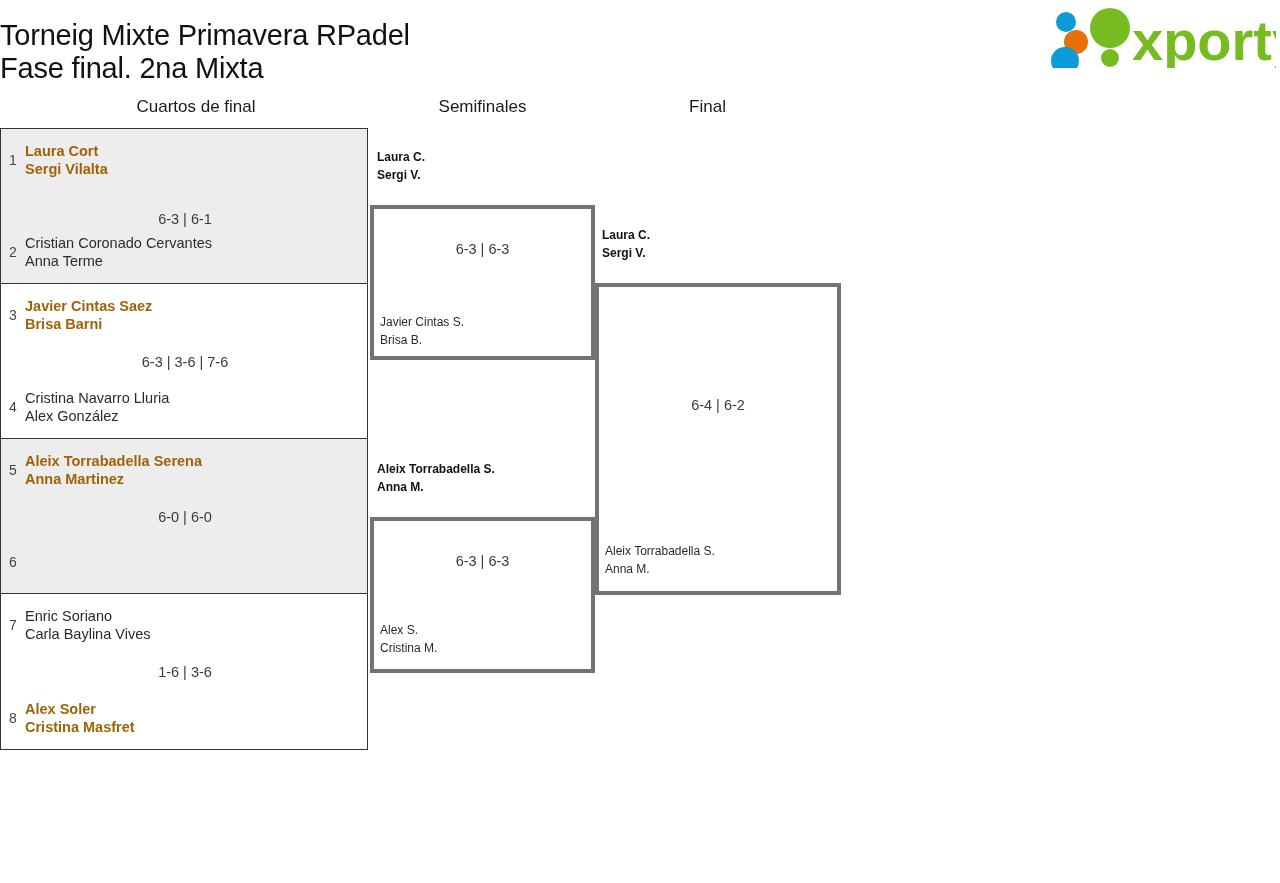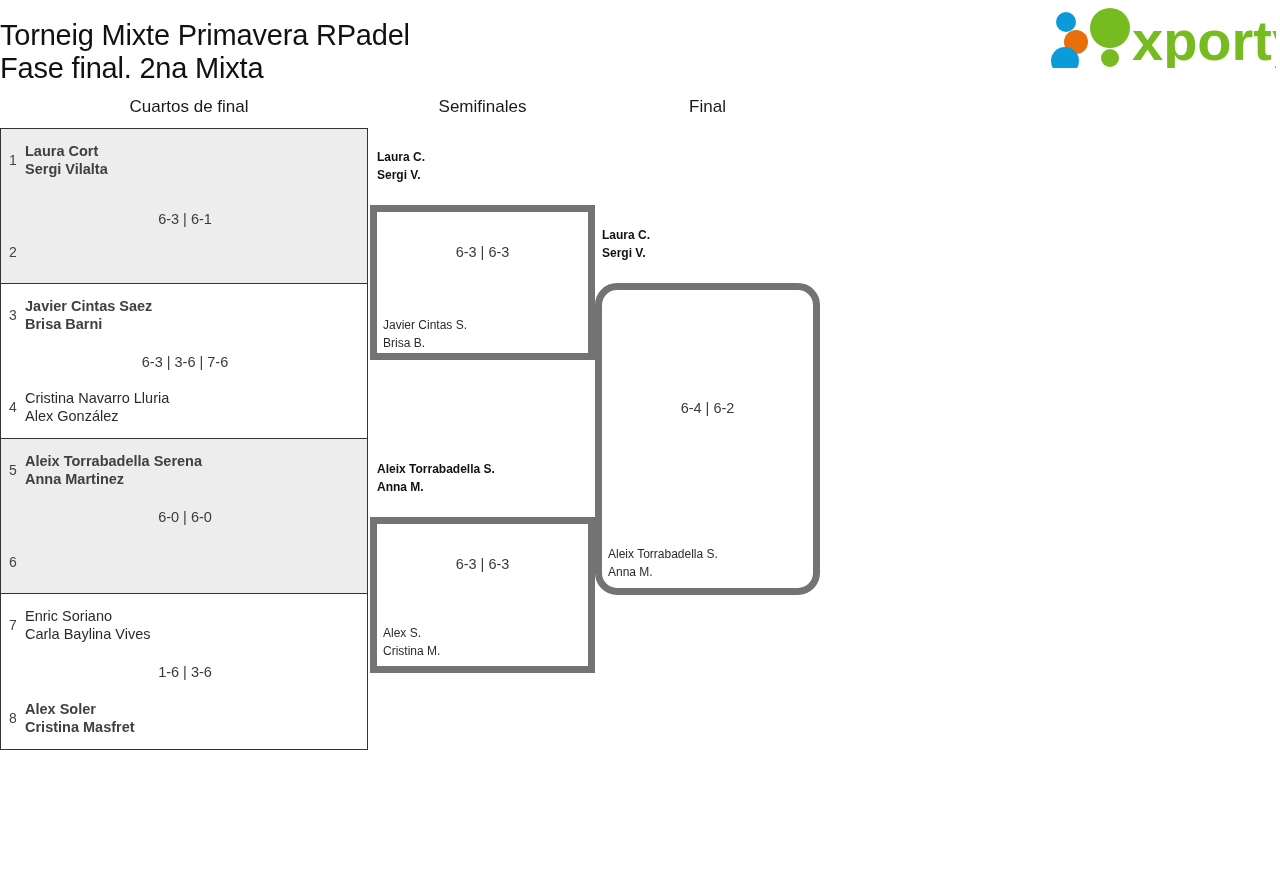--- a/index.html
+++ b/index.html
@@ -46,21 +46,21 @@
   
   .round-header {
     position: absolute;
     top: 96px;
     font-size: 17px;
     line-height: 22px;
     color: #1a1a1a;
     text-align: center;
     white-space: nowrap;
   }
-  #round-header-0 { left: 4px;   width: 370px; text-align: center; }
+  #round-header-0 { left: 11px;   width: 370px; text-align: center; }
   #round-header-1 { left: 370px; width: 225px; }
   #round-header-2 { left: 595px; width: 225px; }
 
   
   #bracket {
     position: absolute;
     left: 0px;
     top: 128px;
     width: 1280px;
     height: 640px;
@@ -97,38 +97,38 @@
     line-height: 16px;
   }
   .team {
     font-size: 14.5px;
     line-height: 18px;
     color: #2b2b2b;
     white-space: nowrap;
   }
   .team.win {
     font-weight: bold;
-    color: #404040;
+    color: #a16207;
   }
   .team-name { display: block; }
 
   .qf-score {
     position: absolute;
     left: 0px;
     width: 368px;
     text-align: center;
     font-size: 14.5px;
     color: #3a3a3a;
     white-space: nowrap;
   }
 
   
   .sf-box, .fi-box {
     position: absolute;
-    border: 7px solid #737373;
+    border: 4px solid #737373;
     box-sizing: border-box;
     background: #ffffff;
   }
   .round-score {
     position: absolute;
     left: 0;
     right: 0;
     text-align: center;
     font-size: 14.5px;
     color: #3a3a3a;
@@ -179,20 +179,24 @@
     <div class="qf-slot top">
       <span class="seed">1</span>
       <span class="team win">
         <span class="team-name">Laura Cort</span>
         <span class="team-name">Sergi Vilalta</span>
       </span>
     </div>
     <div class="qf-score" style="top:82px;">6-3 | 6-1</div>
     <div class="qf-slot bottom">
       <span class="seed">2</span>
+      <span class="team">
+        <span class="team-name">Cristian Coronado Cervantes</span>
+        <span class="team-name">Anna Terme</span>
+      </span>
     </div>
   </div>
 
   <div class="qf-match plain" style="top:155px; height:156px;">
     <div class="qf-slot top">
       <span class="seed">3</span>
       <span class="team win">
         <span class="team-name">Javier Cintas Saez</span>
         <span class="team-name">Brisa Barni</span>
       </span>
@@ -263,21 +267,21 @@
       <span class="team-name">Alex S.</span>
       <span class="team-name">Cristina M.</span>
     </div>
   </div>
 
   <div class="adv-team win" style="left:602px; top:98px;">
     <span class="team-name">Laura C.</span>
     <span class="team-name">Sergi V.</span>
   </div>
 
-  <div class="fi-box" style="left:595px; top:155px; width:225px; height:312px;border-radius:22px;">
+  <div class="fi-box" style="left:595px; top:155px; width:246px; height:312px;">
     <div class="round-score" style="top:110px;">6-4 | 6-2</div>
     <div class="adv-team" style="left:6px; top:255px;">
       <span class="team-name">Aleix Torrabadella S.</span>
       <span class="team-name">Anna M.</span>
     </div>
   </div>
 
 </div>
 
 </body></html>

